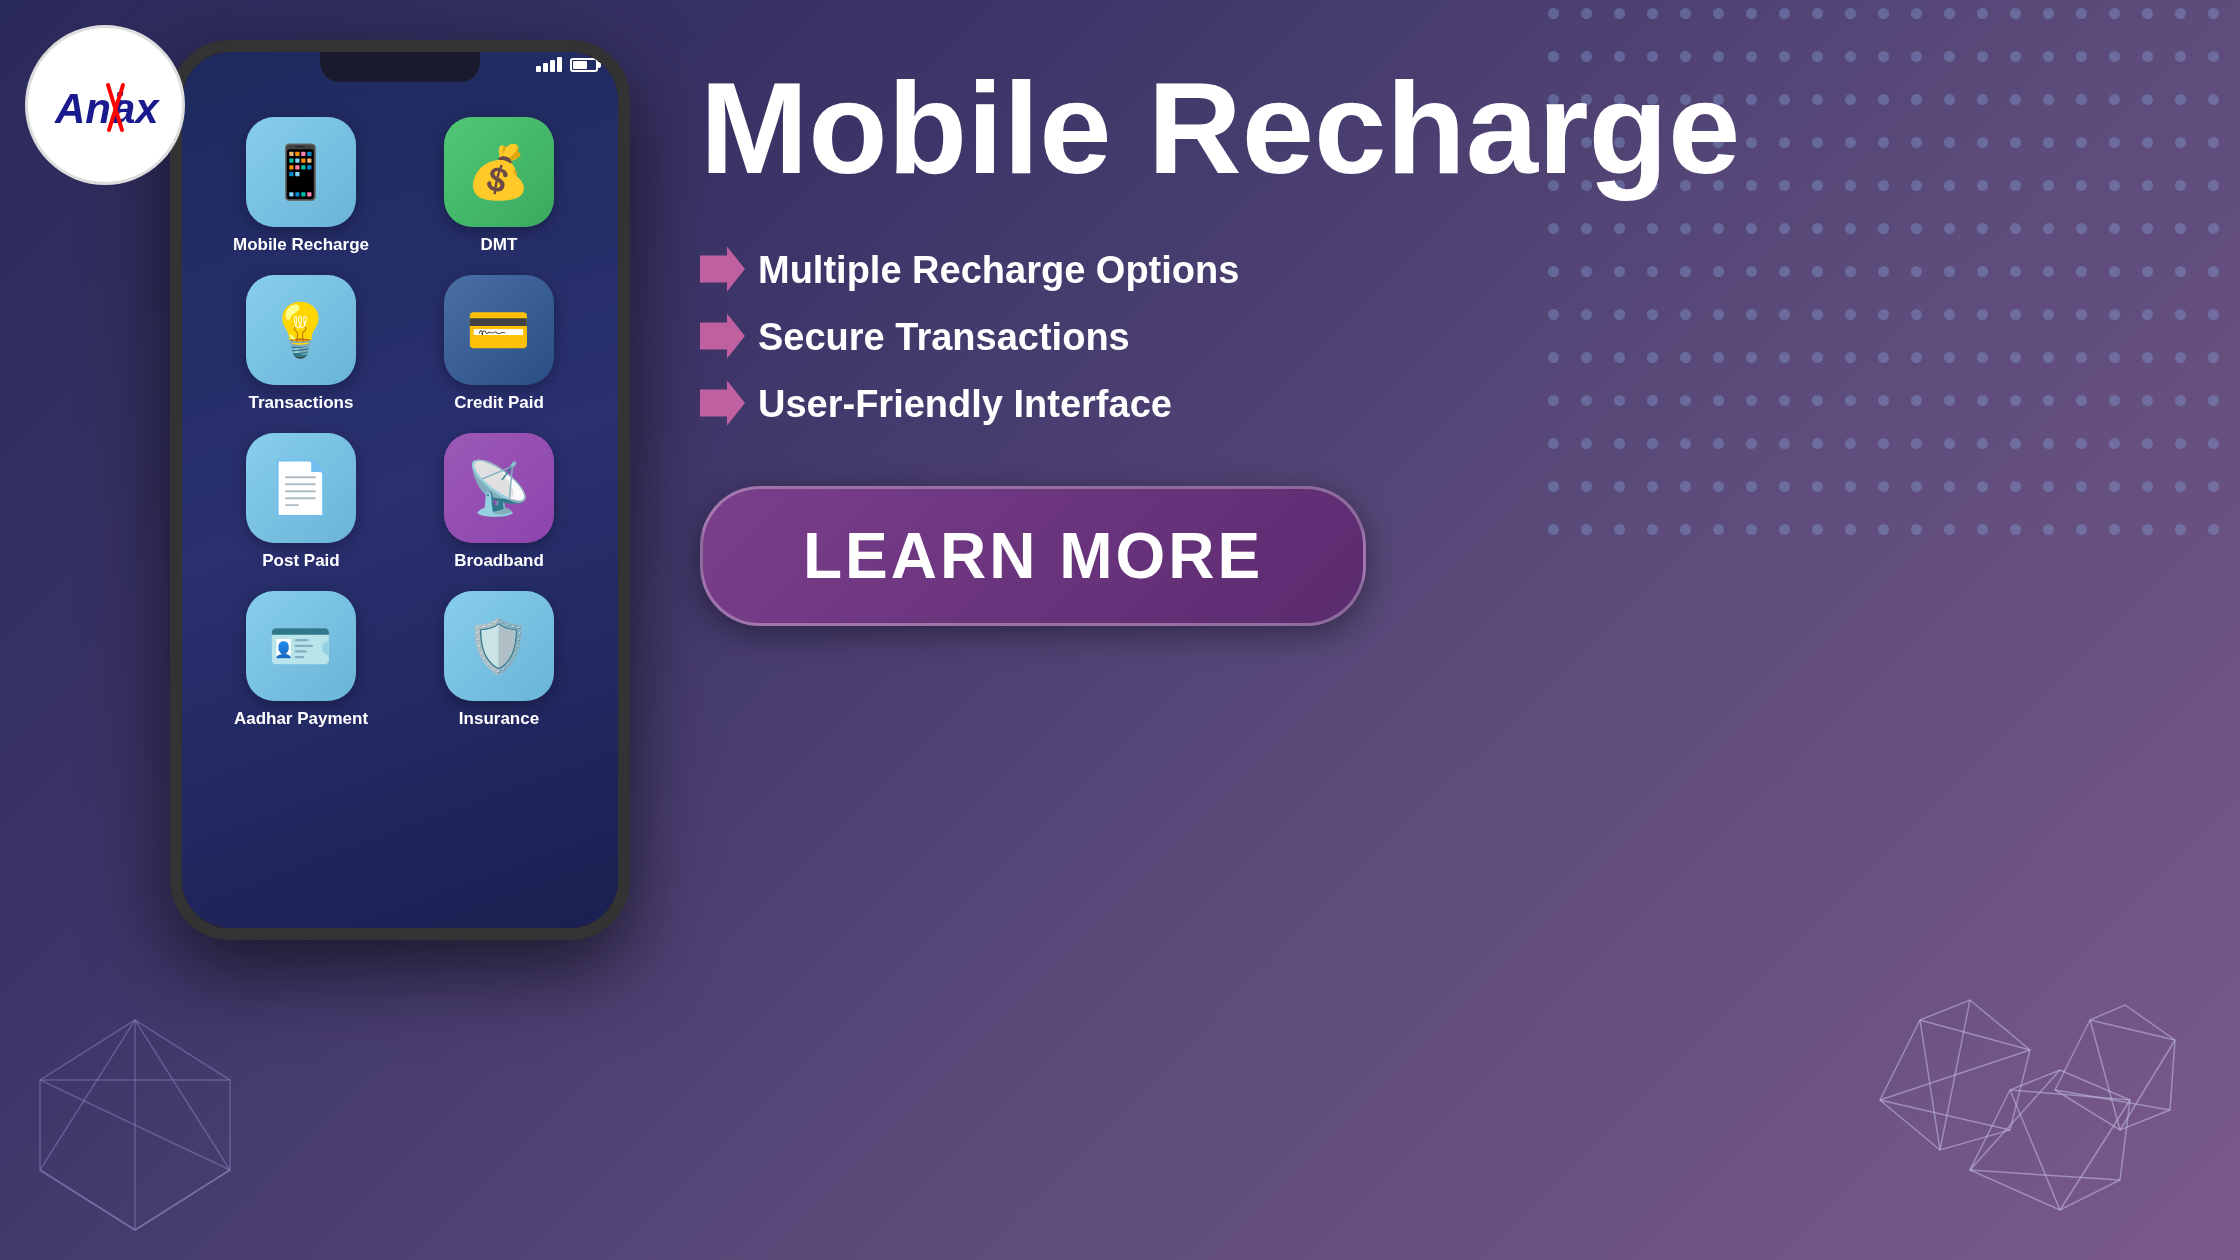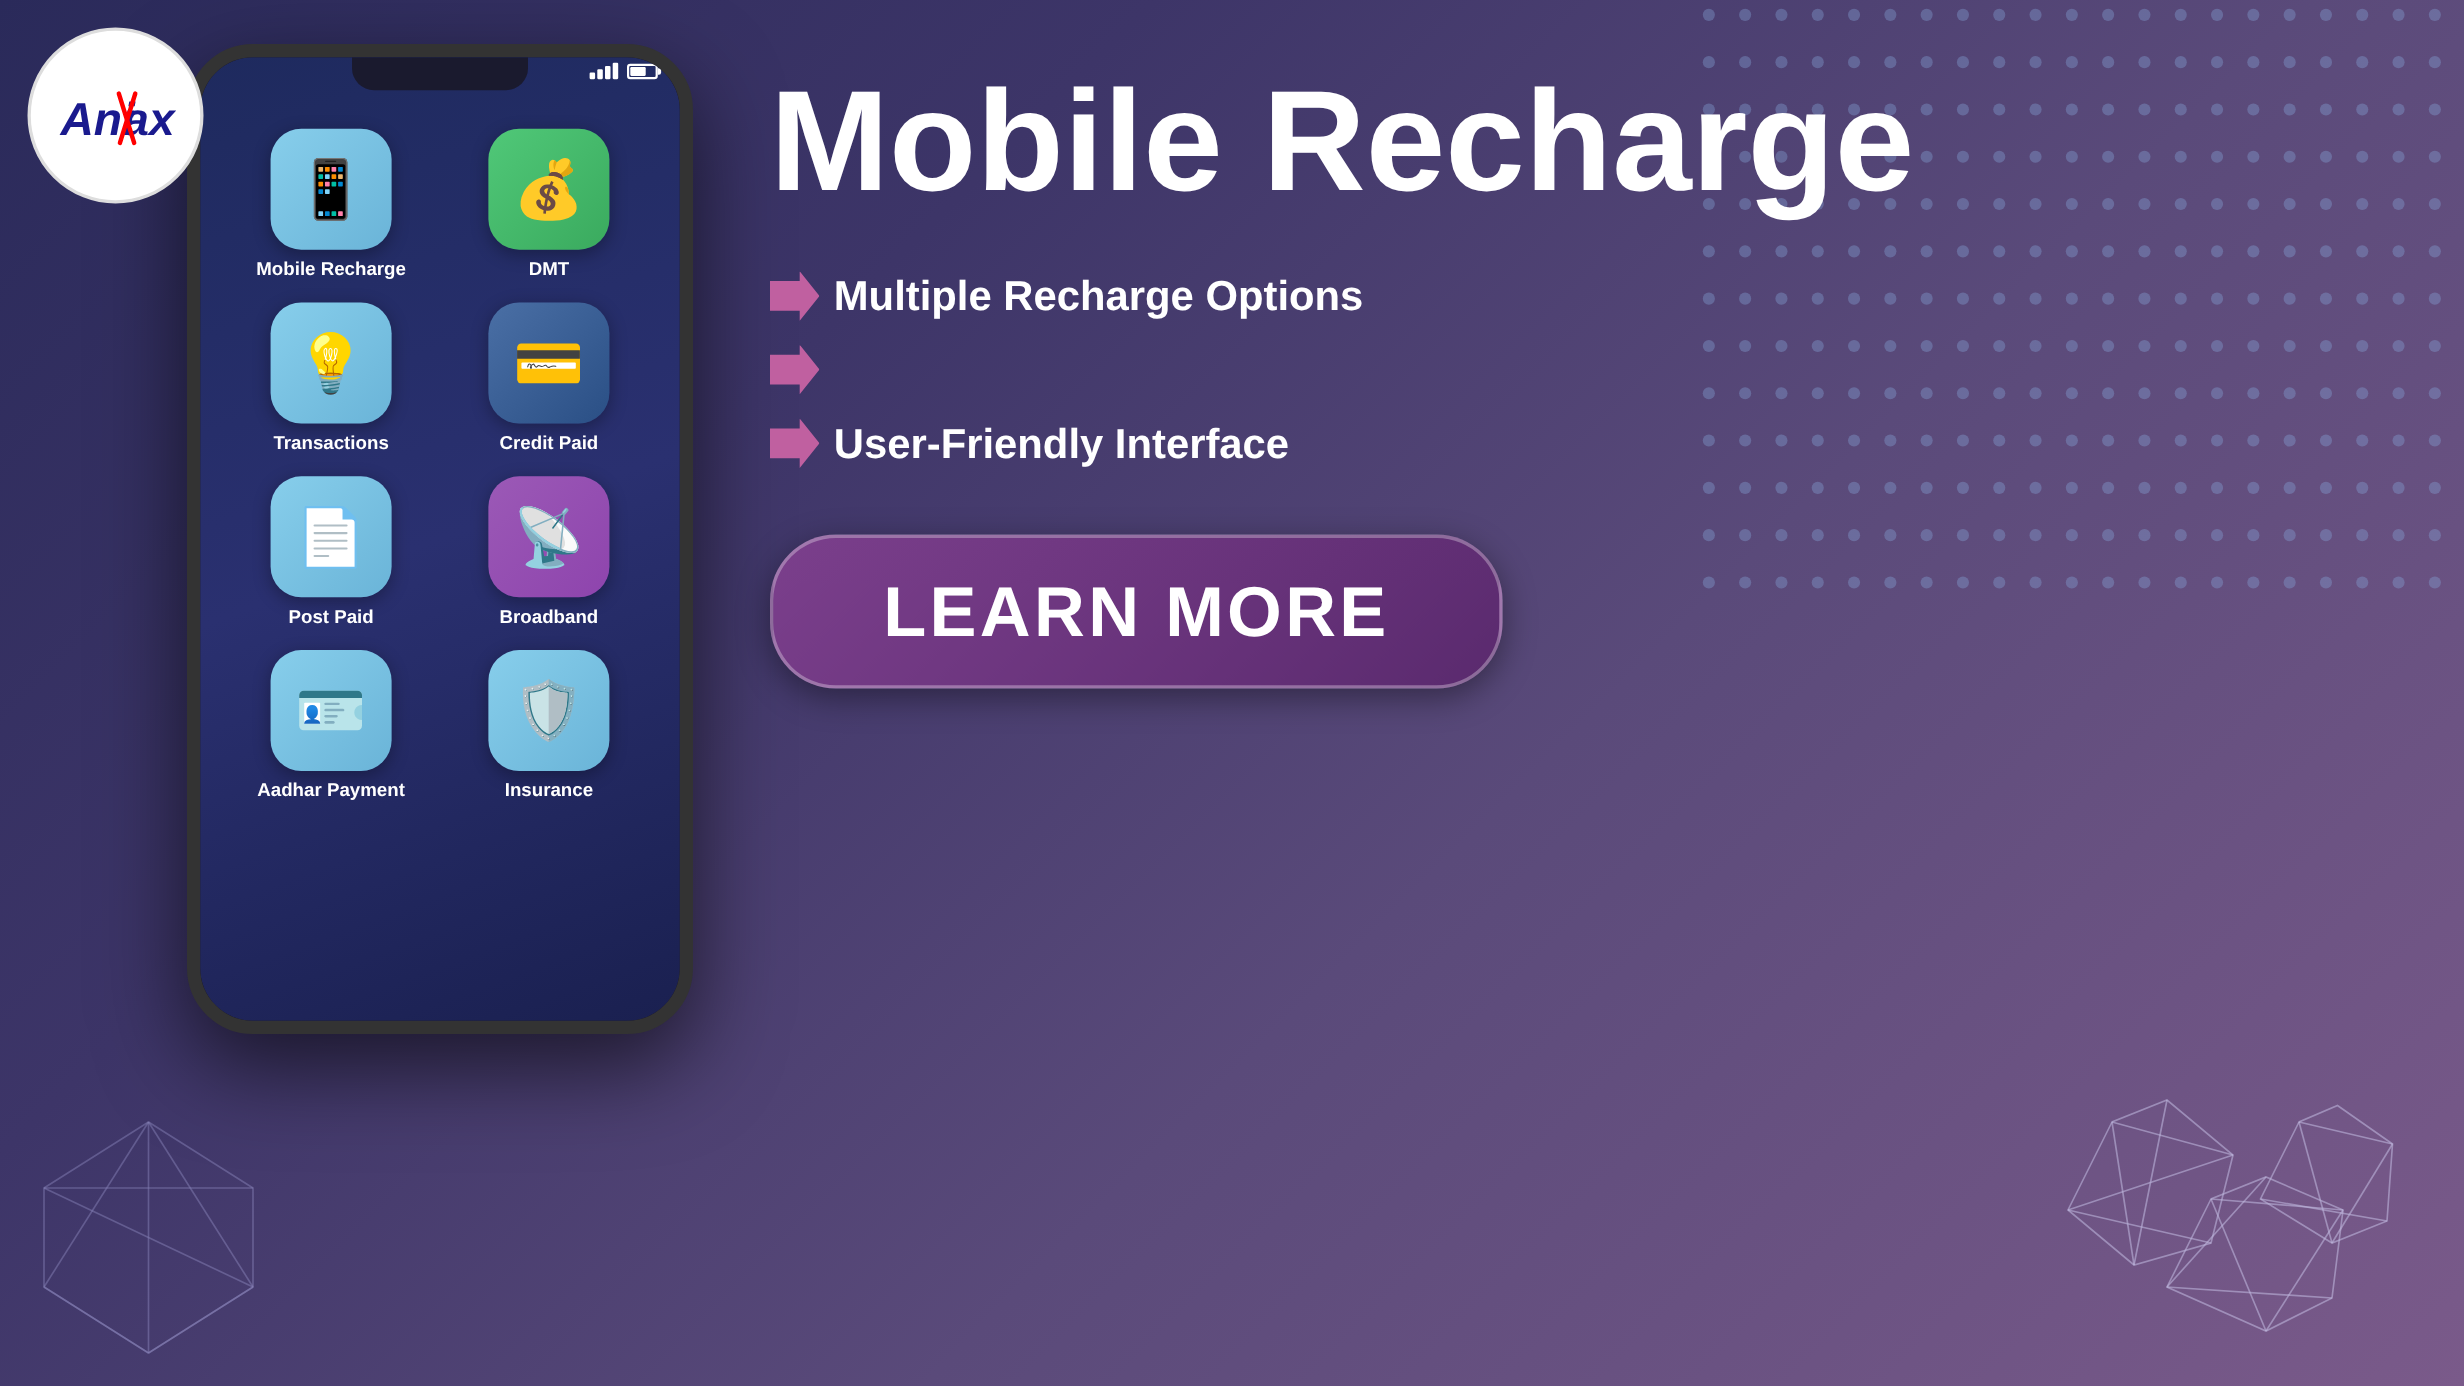--- a/index.html
+++ b/index.html
@@ -648,20 +648,21 @@
     <span>Mobile Recharge</span><br>
   </h1>
 
   <ul class="features-list" id="features-list">
   <li class="feature-item">
         <div class="arrow-icon"></div>
         <span class="feature-text">Multiple Recharge Options</span>
       </li>
       <li class="feature-item">
         <div class="arrow-icon"></div>
+        <span class="feature-text">Secure Transactions</span>
       </li>
       <li class="feature-item">
         <div class="arrow-icon"></div>
         <span class="feature-text">User-Friendly Interface</span>
       </li>
     </ul>
 
   <button class="learn-more-btn">LEARN MORE</button>
 </div>
 

